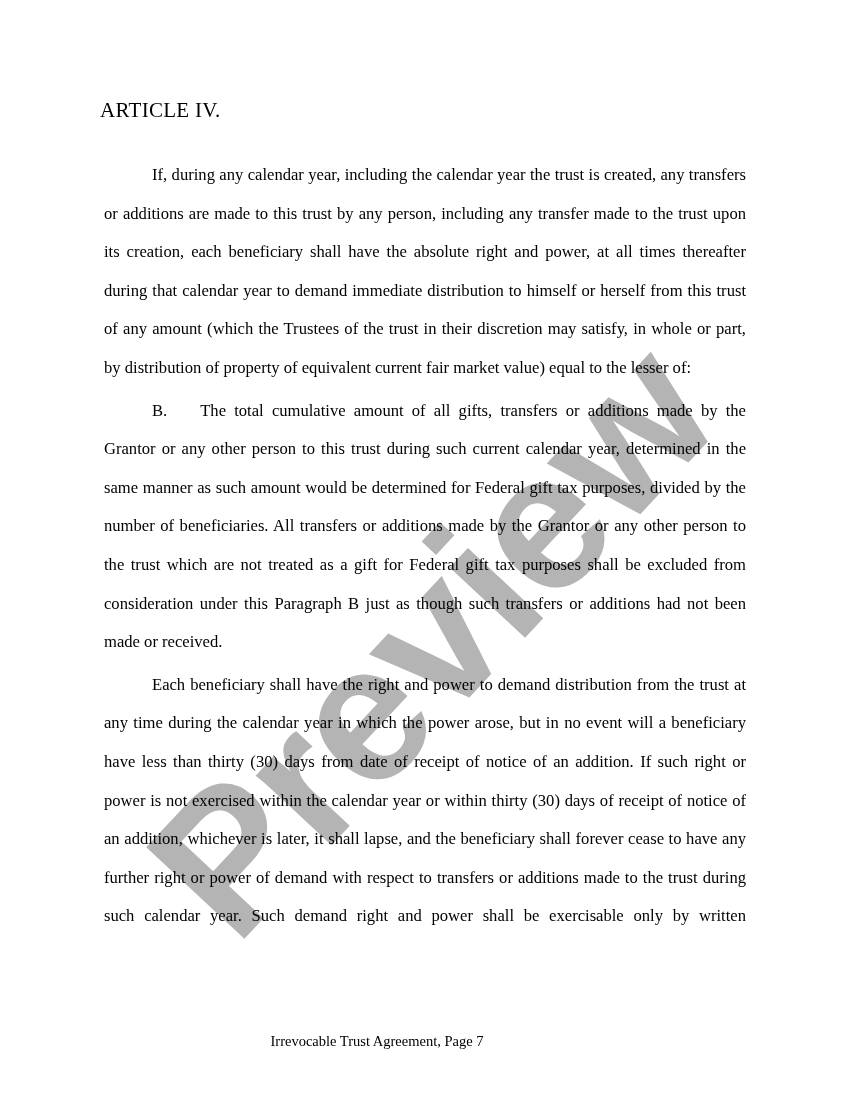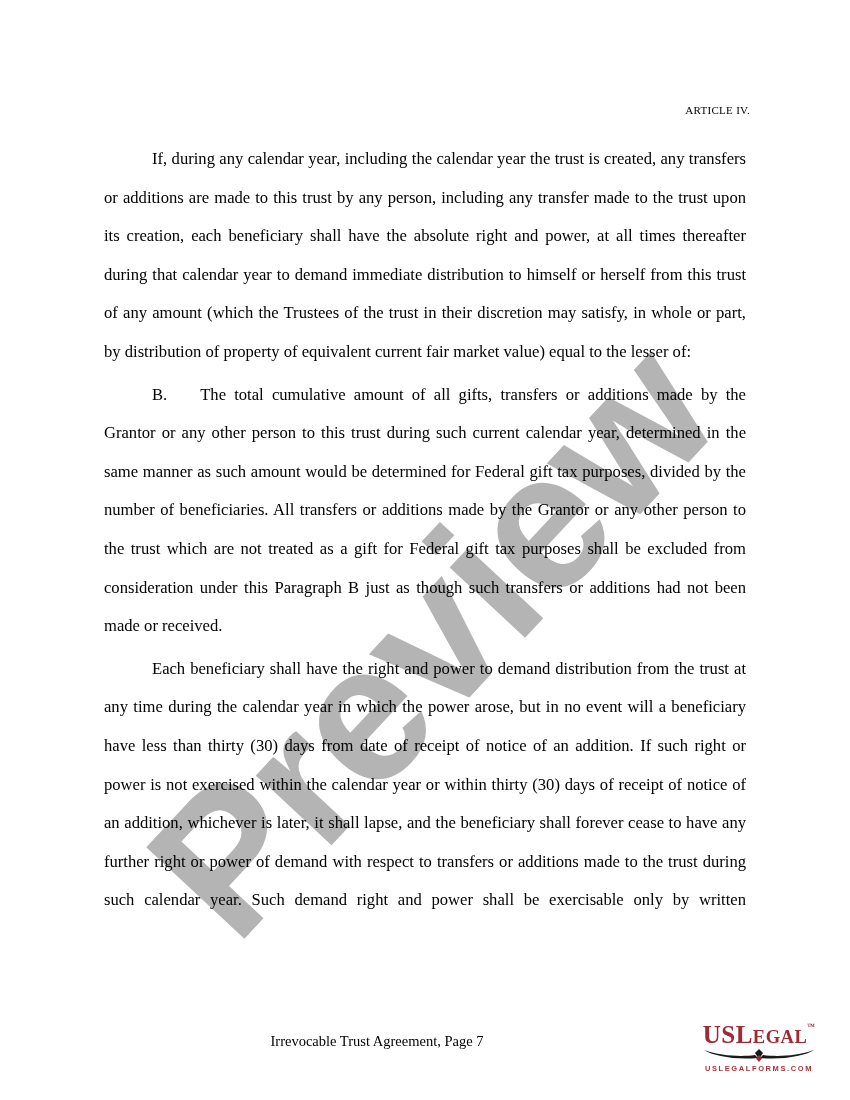--- a/index.html
+++ b/index.html
@@ -40,24 +40,24 @@
     position: absolute;
     left: 100px;
     top: 100px;
     width: 650px;
     z-index: 1;
     font-size: 16.6px;
     line-height: 38.6px;
     text-align: justify;
   }
   .doc-title {
-    text-align: right;
-    font-size: 11px;
+    text-align: left;
+    font-size: 21px;
     line-height: 20px;
-    margin: 0 0 20px 0;
+    margin: 0 0 36px 0;
     letter-spacing: 0.3px;
   }
   .para {
     margin: 4px;
   }
   .indent {
     text-indent: 48px;
   }
   .para-cont {
     text-align-last: justify;
@@ -137,24 +137,14 @@
 
 
     <p class="para indent"><span>B.</span><span class="tab"></span><span>The total cumulative amount of all gifts, transfers or additions made by the Grantor or any other person to this trust during such current calendar year, determined in the same manner as such amount would be determined for Federal gift tax purposes, divided by the number of beneficiaries.  All transfers or additions made by the Grantor or any other person to the trust which are not treated as a gift for Federal gift tax purposes shall be excluded from consideration under this Paragraph B just as though such transfers or additions had not been made or received.</span></p>
 
     <p class="para indent para-cont">Each beneficiary shall have the right and power to demand distribution from the trust at any time during the calendar year in which the power arose, but in no event will a beneficiary have less than thirty (30) days from date of receipt of notice of an addition.  If such right or power is not exercised within the calendar year or within thirty (30) days of receipt of notice of an addition, whichever is later, it shall lapse, and the beneficiary shall forever cease to have any further right or power of demand with respect to transfers or additions made to the trust during such calendar year.  Such demand right and power shall be exercisable only by written</p>
 
   </div>
 
   <div class="footer-label">Irrevocable Trust Agreement, Page 7</div>
 
-  <div class="logo">
-    <span class="logo-word"><span class="logo-big">USL</span><span class="logo-small">EGAL</span><span class="logo-tm">™</span></span>
-    <svg class="logo-wings" width="112" height="15" viewBox="0 0 112 15">
-      <path d="M1 2 C18 8 38 9 52 7 L55 10 C32 12 10 8 1 2 Z" fill="#1a1a1a"></path>
-      <path d="M111 2 C94 8 74 9 60 7 L57 10 C80 12 102 8 111 2 Z" fill="#1a1a1a"></path>
-      <path d="M56 1 L60 5 L56 11 L52 5 Z" fill="#1a1a1a"></path>
-      <path d="M56 7 L59 10.5 L56 14 L53 10.5 Z" fill="#9e2b33"></path>
-    </svg>
-    <div class="logo-site">USLEGALFORMS.COM</div>
-  </div>
 
 </div>
 
 </body></html>

